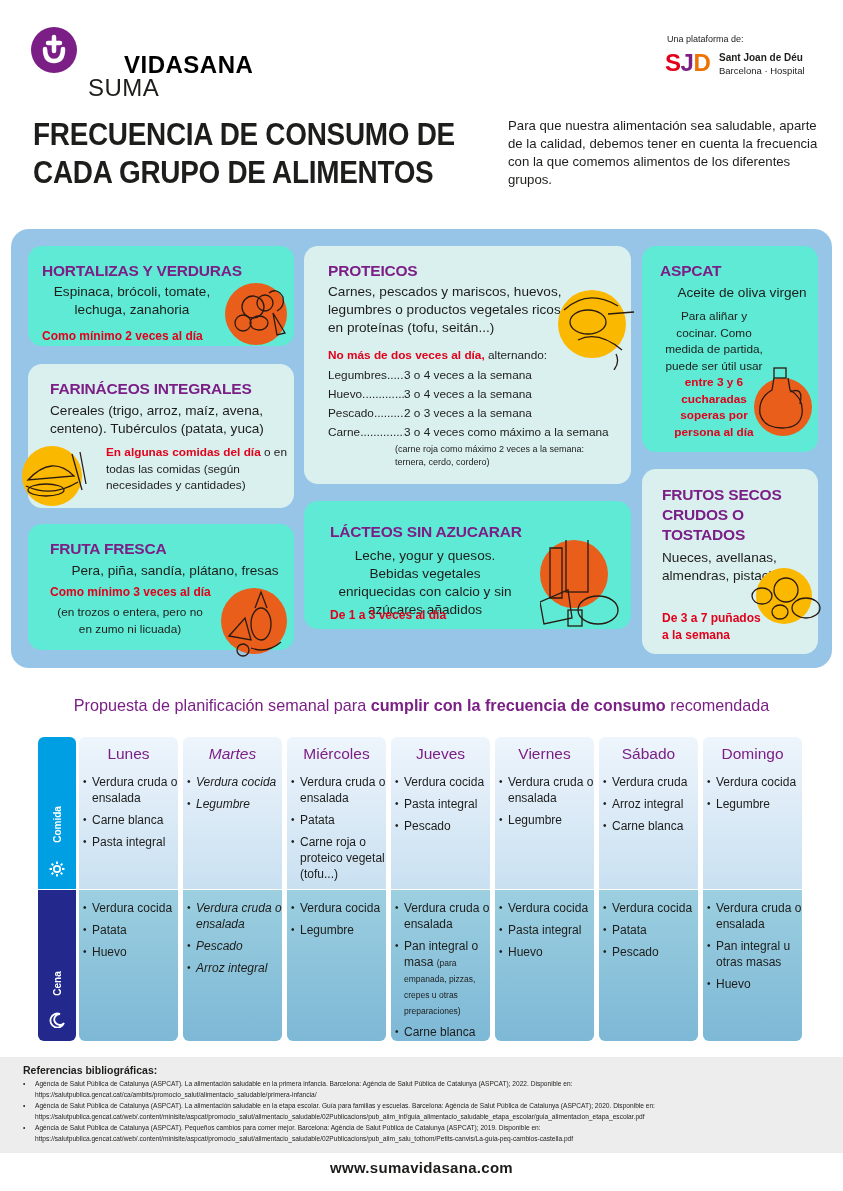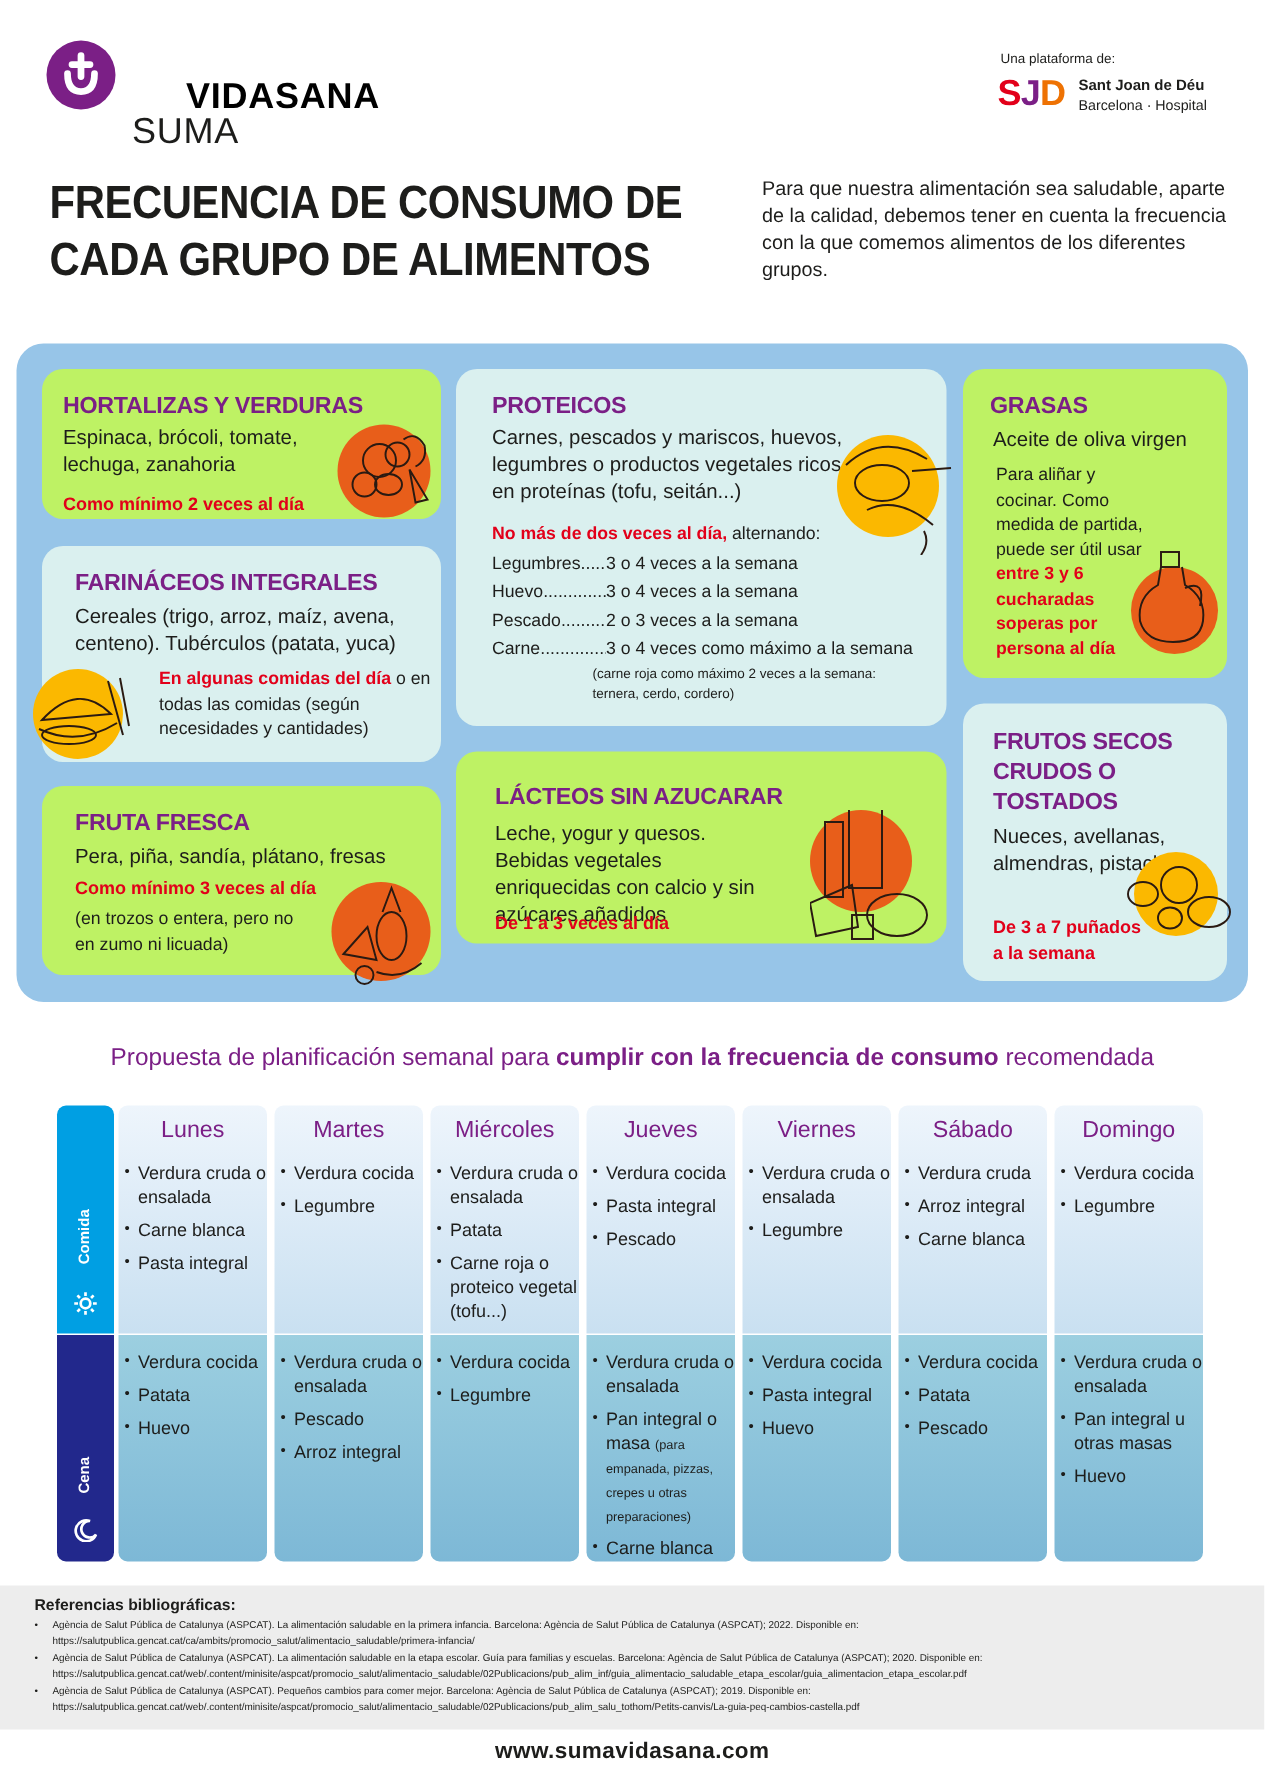--- a/index.html
+++ b/index.html
@@ -19,21 +19,21 @@
   .sjd .s { color: #e2001a; } .sjd .j { color: #7b1f86; } .sjd .d { color: #ee7203; }
   .sjd-name { left: 719px; top: 52px; font-size: 10px; font-weight: 700; font-family: "Liberation Sans", sans-serif; }
   .sjd-sub { left: 719px; top: 65px; font-size: 9.5px; font-family: "Liberation Sans", sans-serif; }
 
   .main-title { left: 33px; top: 116px; font-size: 31px; font-weight: 700; line-height: 38px; font-family: "Liberation Sans", sans-serif; letter-spacing: -0.3px; transform: scaleX(0.9); transform-origin: left top; width: 500px; color: #1d1d1b; }
   .intro { left: 508px; top: 117px; width: 320px; font-size: 13.2px; line-height: 18px; font-family: "Liberation Sans", sans-serif; color: #1d1d1b; }
 
   
   .panel { left: 11px; top: 229px; width: 821px; height: 439px; background: #97c5e8; border-radius: 18px; }
   .card { position: absolute; border-radius: 14px; overflow: hidden; }
-  .card.white { background: #bef264; }
+  .card.white { background: #5eead4; text-align: center; }
   .card.mint { background: #daf0ef; }
   .card h3 { font-family: "Liberation Sans", sans-serif; font-weight: 700; color: #7b1f86; font-size: 15.5px; letter-spacing: -0.2px; }
   .card .desc { font-family: "Liberation Sans", sans-serif; font-size: 13.6px; line-height: 18px; color: #1d1d1b; }
   .card .freq { font-family: "Liberation Sans", sans-serif; font-size: 12px; font-weight: 700; color: #e2001a; line-height: 17px; }
   .card .note { font-family: "Liberation Sans", sans-serif; font-size: 11.8px; line-height: 16.5px; color: #1d1d1b; }
   .red { color: #e2001a; font-weight: 700; }
   .illus { position: absolute; border-radius: 50%; }
   .illus.orange { background: #e85e1a; }
   .illus.yellow { background: #fbb800; }
   .illus svg { position: absolute; left: 0; top: 0; }
@@ -193,21 +193,21 @@
         <rect x="26" y="-4" width="22" height="56"></rect>
         <path d="M10 8 L10 58 L22 58 L22 8 Z"></path>
         <path d="M0 62 L28 50 L32 78 L4 84 Z"></path>
         <ellipse cx="58" cy="70" rx="20" ry="14"></ellipse>
         <rect x="28" y="70" width="14" height="16"></rect>
       </g>
     </svg>
 </div>
 
 <div class="card white" style="left:642px; top:246px; width:176px; height:206px;">
-  <h3 style="position:absolute; left:18px; top:16px;">GRASAS</h3>
+  <h3 style="position:absolute; left:18px; top:16px;">ASPCAT</h3>
   <div class="desc" style="position:absolute; left:20px; top:38px; width:160px;">Aceite de oliva virgen</div>
   <div class="note" style="position:absolute; left:22px; top:62px; width:100px;"><span>Para aliñar y cocinar. Como medida de partida, puede ser útil usar </span><span class="red">entre 3 y 6 cucharadas soperas por persona al día</span></div>
 </div>
 <div class="illus orange" style="left:754px; top:378px; width:58px; height:58px;">
   <svg width="58" height="68" viewBox="0 0 58 68" style="top:-14px;">
       <g fill="none" stroke="#2a1a12" stroke-width="1.3">
         <rect x="20" y="4" width="12" height="10"></rect>
         <path d="M20 14 L18 26 Q4 34 6 50 Q10 64 28 64 Q46 64 48 50 Q50 34 36 26 L34 14"></path>
         <path d="M36 28 Q50 22 46 40"></path>
       </g>
@@ -259,21 +259,21 @@
   </div>
   <div class="day-bot">
     <ul class="meal-list cena">
       <li>Verdura cocida</li>
       <li>Patata</li>
       <li>Huevo</li>
     </ul>
   </div>
 </div>
 
-<div class="day-col" style="left:183px;">
+<div class="day-col" style="left:183px;font-style:italic;">
   <div class="day-top">
     <div class="day-name">Martes</div>
     <ul class="meal-list">
       <li>Verdura cocida</li>
       <li>Legumbre</li>
     </ul>
   </div>
   <div class="day-bot">
     <ul class="meal-list cena">
       <li>Verdura cruda o ensalada</li>

